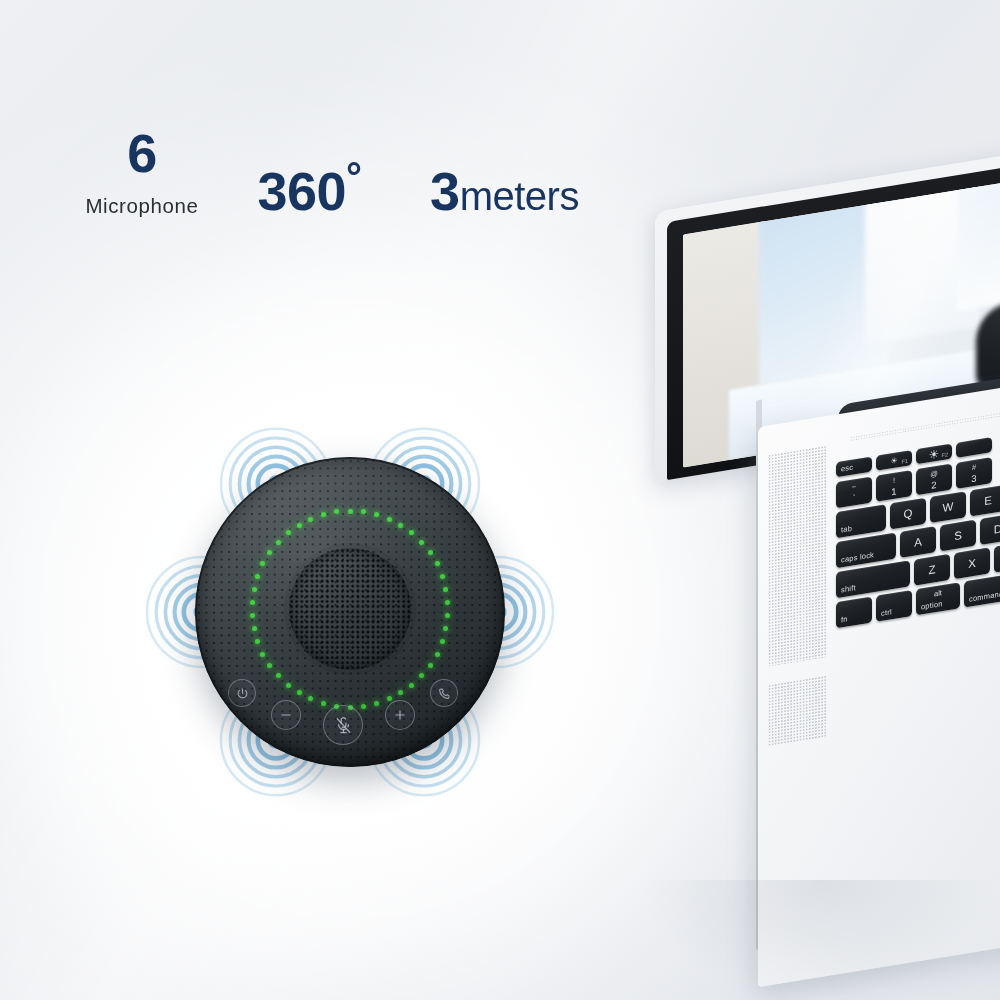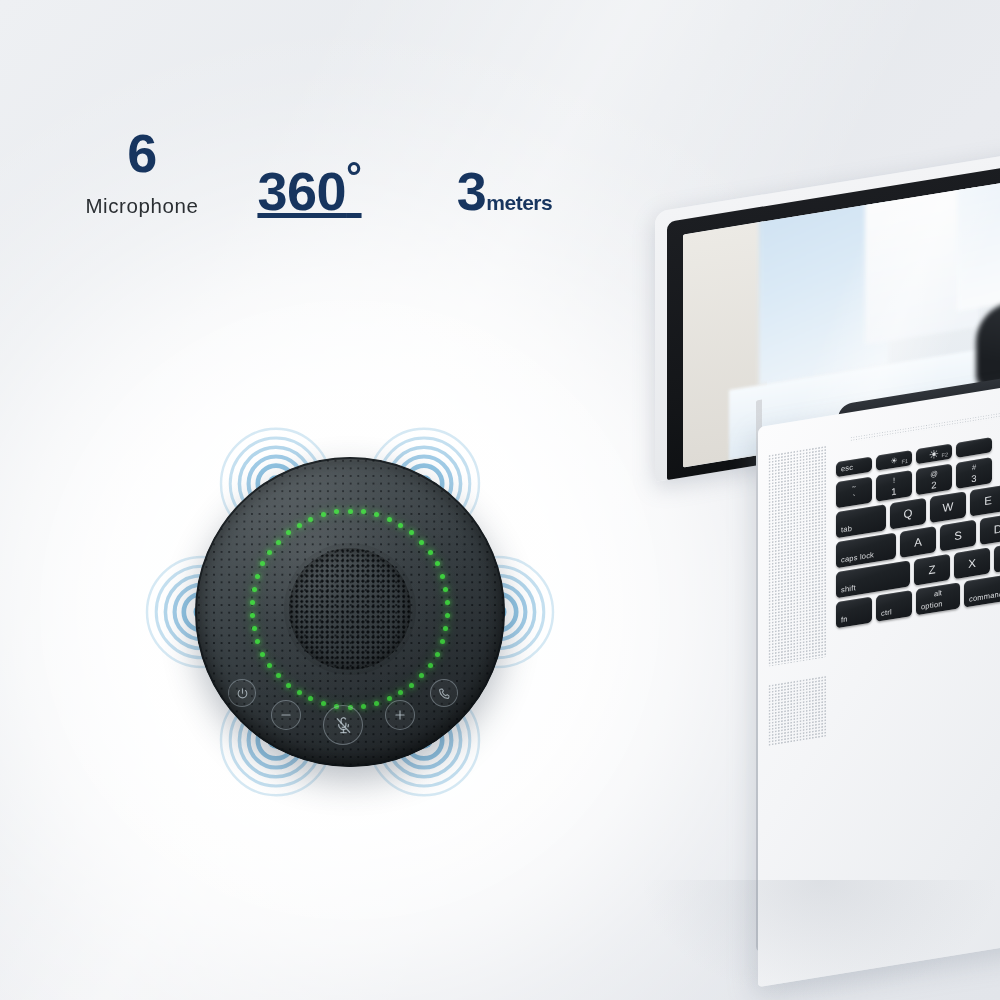--- a/index.html
+++ b/index.html
@@ -76,26 +76,26 @@
   .spec-3 { width: 215px; text-align: center; }
 
   .spec-value {
     color: #17355f;
     font-weight: bold;
     line-height: 1.0;
     letter-spacing: -0.5px;
     white-space: nowrap;
   }
   .spec-1 .spec-value { font-size: 54px; }
-  .spec-2 .spec-value { font-size: 54px; text-decoration: underline; }
+  .spec-2 .spec-value { font-size: 54px; }
   .spec-3 .spec-value { font-size: 54px; }
 
   .spec-unit {
-    font-size: 21px;
-    font-weight: bold;
+    font-size: 40px;
+    font-weight: normal;
     letter-spacing: -0.5px;
   }
   .spec-deg { font-size: 40px; vertical-align: super; line-height: 0; }
 
   .spec-label {
     margin-top: 14px;
     color: #2b2f33;
     font-size: 20.5px;
     letter-spacing: 0.6px;
     white-space: nowrap;

